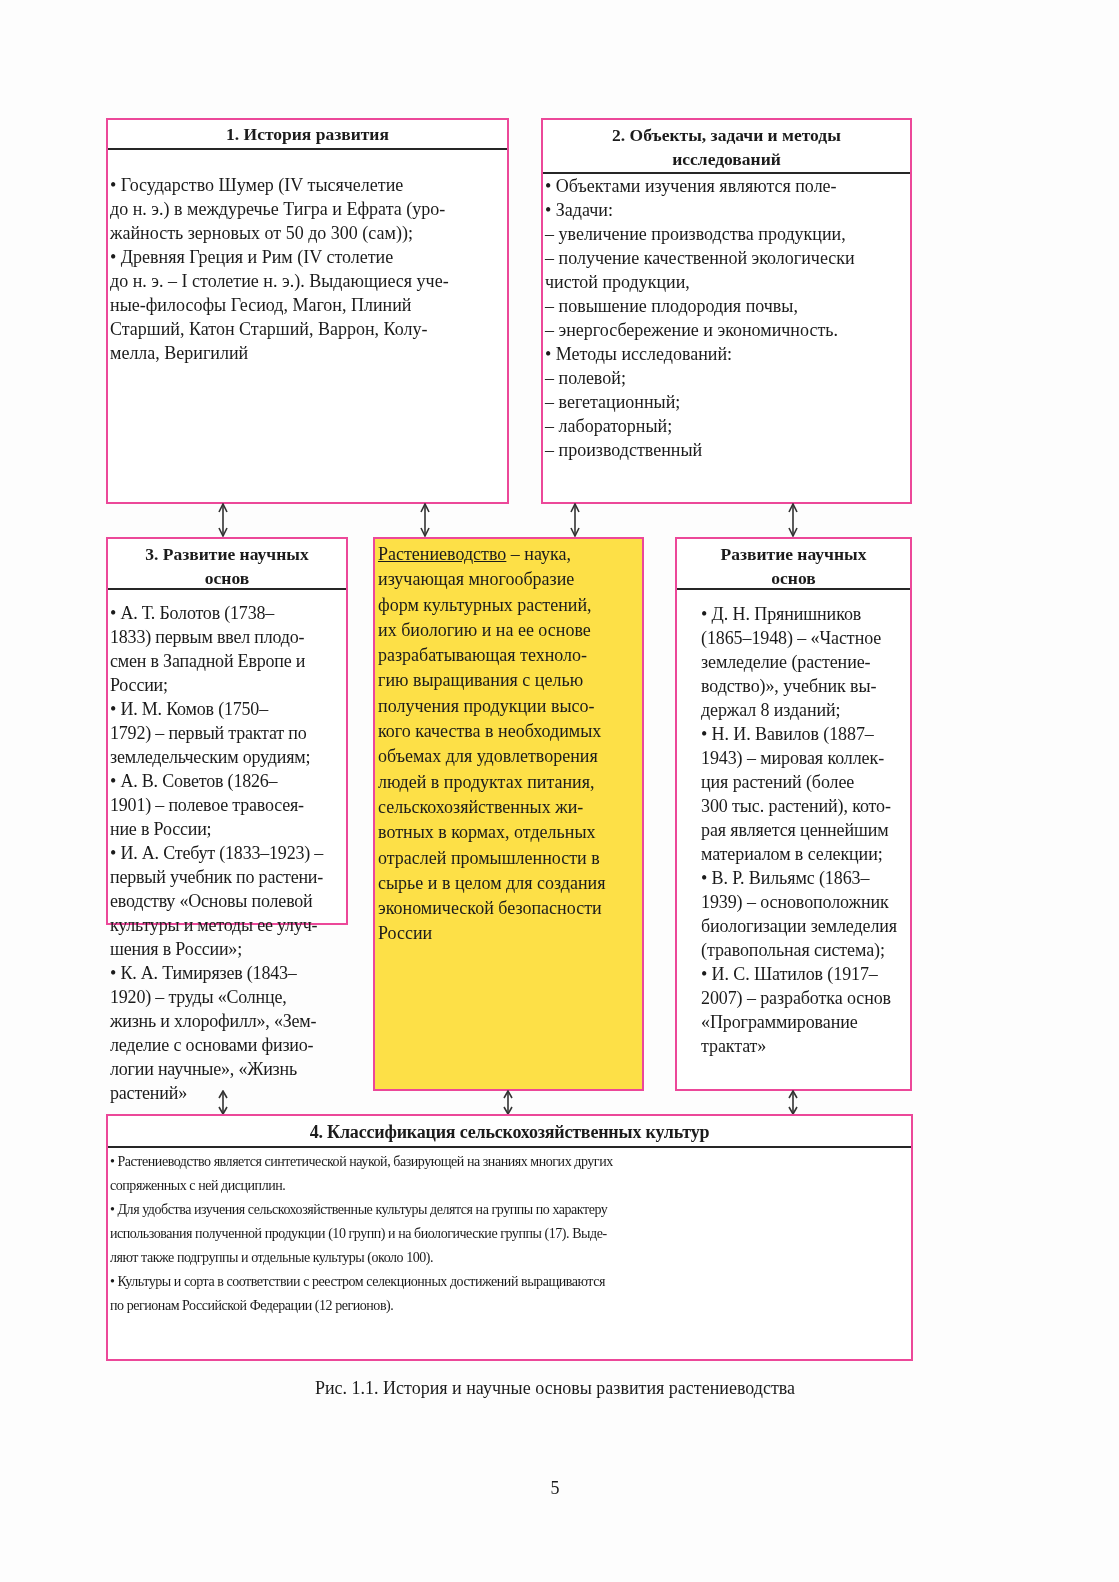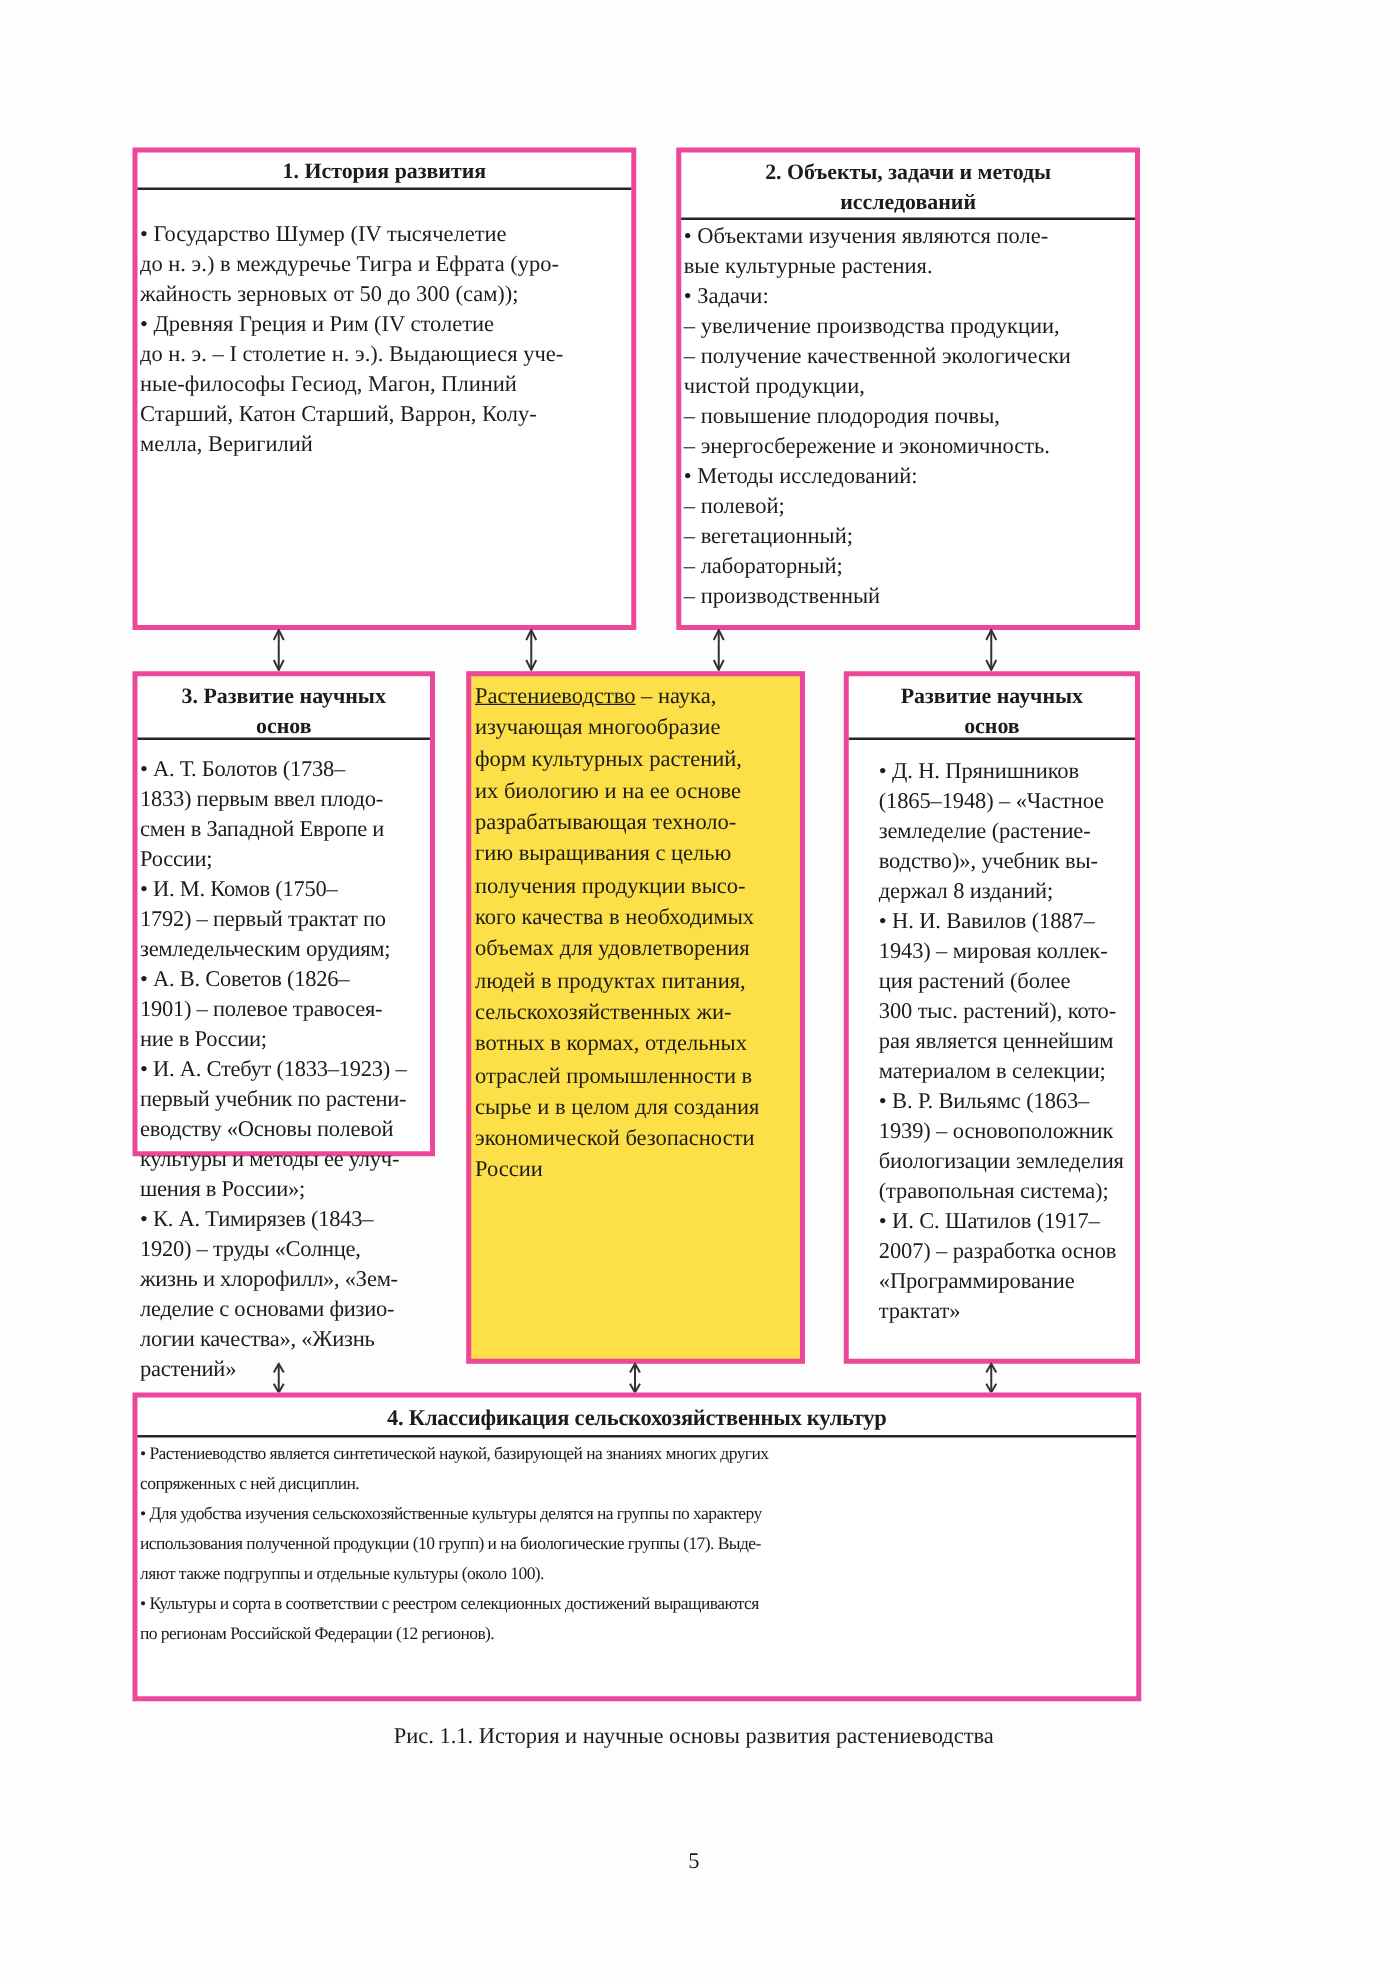--- a/index.html
+++ b/index.html
@@ -3,21 +3,21 @@
 <meta charset="utf-8">
 <style>
   html, body { margin: 0; padding: 0; }
   body {
     width: 1119px; height: 1582px; position: relative; overflow: hidden;
     background: #fdfdfd; color: #1b1b1b;
     font-family: "Liberation Serif", "DejaVu Serif", serif;
   }
   .box {
     position: absolute; box-sizing: border-box;
-    border: 4px solid #ec4899; background: #ffffff;
+    border: 2px solid #ec4899; background: #ffffff;
   }
   .box.shaded { background: #fde047; }
   .hdr {
     box-sizing: border-box; border-bottom: 2px solid #262626;
     font-weight: bold; font-size: 17.5px; line-height: 24px;
     text-align: center; padding-top: 3px;
   }
   .body { box-sizing: border-box; font-size: 18px; line-height: 24px; padding-left: 2px; }
   .line { white-space: nowrap; }
   .center-body { line-height: 25.3px; padding-left: 3px; }
@@ -54,21 +54,20 @@
     </div>
 </div>
 
 <div class="box" style="left:541px; top:118px; width:371px; height:386px;">
   <div class="hdr" style="height:54px;">
     <div>2. Объекты, задачи и методы</div>
     <div>исследований</div>
   </div>
   <div class="body" style="padding-top:0px;">
       <div class="line">• Объектами изучения являются поле-</div>
-      <div class="line">вые культурные растения.</div>
       <div class="line">• Задачи:</div>
       <div class="line">– увеличение производства продукции,</div>
       <div class="line">– получение качественной экологически</div>
       <div class="line">чистой продукции,</div>
       <div class="line">– повышение плодородия почвы,</div>
       <div class="line">– энергосбережение и экономичность.</div>
       <div class="line">• Методы исследований:</div>
       <div class="line">– полевой;</div>
       <div class="line">– вегетационный;</div>
       <div class="line">– лабораторный;</div>
@@ -123,21 +122,21 @@
       <div class="line">ние в России;</div>
       <div class="line">• И. А. Стебут (1833–1923) –</div>
       <div class="line">первый учебник по растени-</div>
       <div class="line">еводству «Основы полевой</div>
       <div class="line">культуры и методы ее улуч-</div>
       <div class="line">шения в России»;</div>
       <div class="line">• К. А. Тимирязев (1843–</div>
       <div class="line">1920) – труды «Солнце,</div>
       <div class="line">жизнь и хлорофилл», «Зем-</div>
       <div class="line">леделие с основами физио-</div>
-      <div class="line">логии качества», «Жизнь</div>
+      <div class="line">логии научные», «Жизнь</div>
       <div class="line">растений»</div>
     </div>
 </div>
 
 <div class="box shaded" style="left:373px; top:537px; width:271px; height:554px;">
   <div class="body center-body" style="padding-top:3px;">
     <div class="line"><span class="u">Растениеводство</span><span> – наука,</span></div>
     <div>
         <div class="line">изучающая многообразие</div>
         <div class="line">форм культурных растений,</div>

